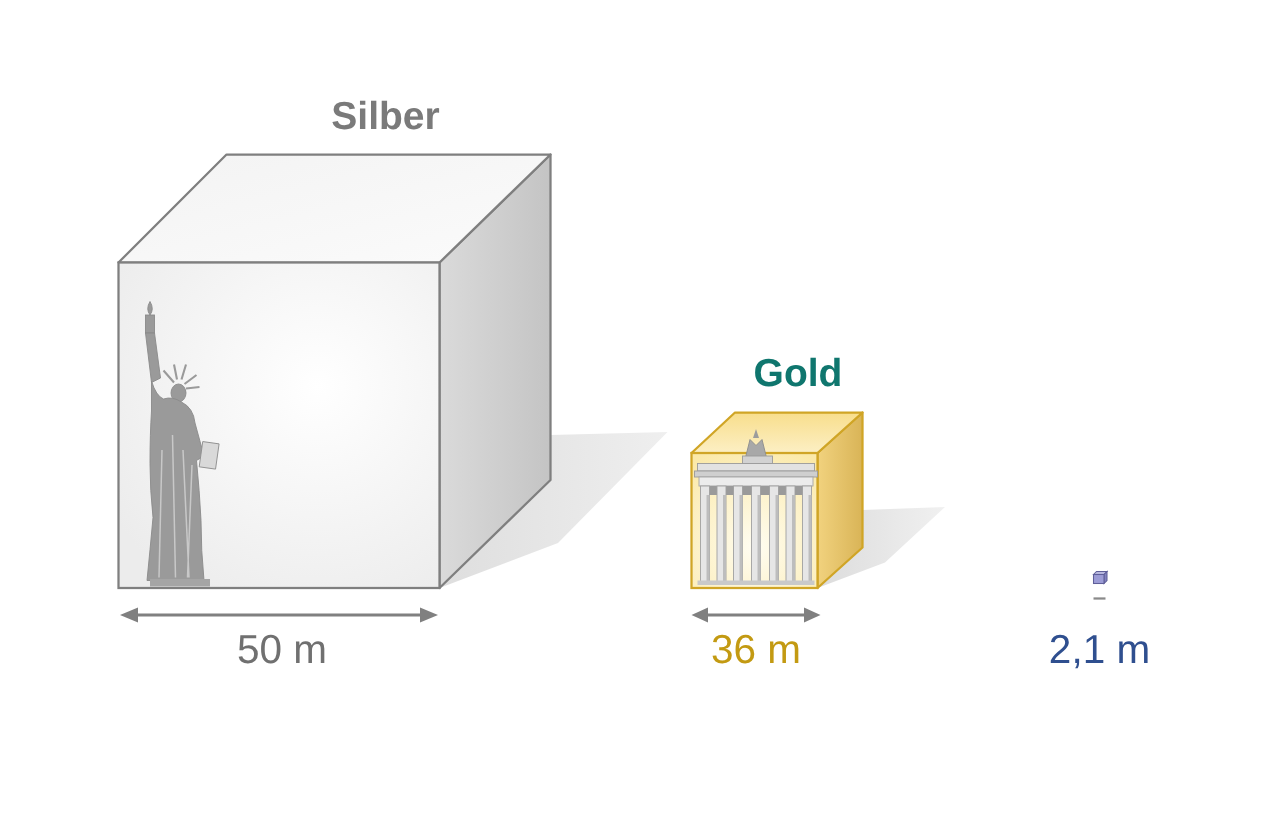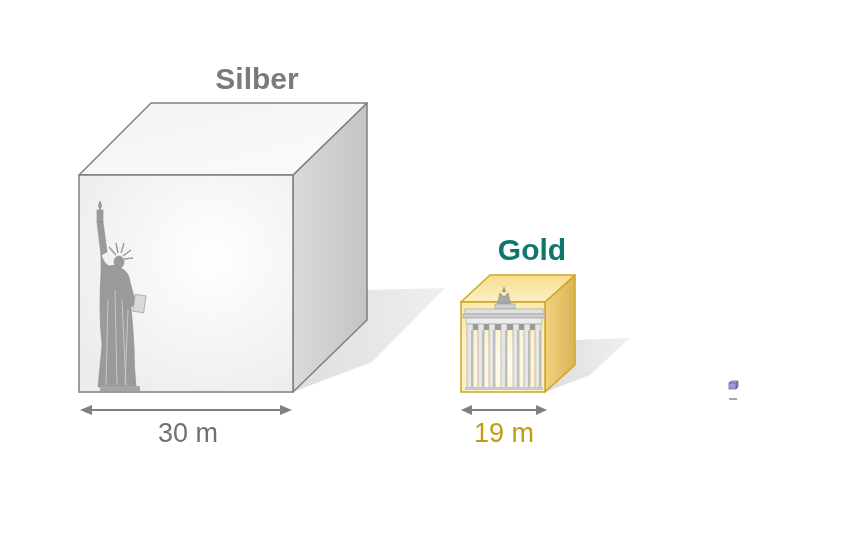--- a/index.html
+++ b/index.html
@@ -22,21 +22,21 @@
       height: 554px;
     }
     .label {
       position: absolute;
       white-space: nowrap;
       text-align: center;
       transform: translateX(-50%);
     }
     .title {
       font-weight: bold;
-      font-size: 30px;
+      font-size: 26px;
     }
     .measure {
       font-size: 27px;
     }
     #silber-title { left: 257px; top: 62px; color: #7a7a7a; }
     #silber-measure { left: 188px; top: 418px; color: #707070; }
     #gold-title { left: 532px; top: 233px; color: #0f766e; }
     #gold-measure { left: 504px; top: 418px; color: #c39a12; }
     #osmium-title { left: 733px; top: 340px; color: #2f4f8f; }
     #osmium-measure { left: 733px; top: 418px; color: #2f4f8f; }
@@ -175,18 +175,19 @@
     <g>
       <polygon points="729,383 731,381 738,381 736,383" fill="#b9b9e0" stroke="#5f5f99" stroke-width="0.7"></polygon>
       <polygon points="736,383 738,381 738,387 736,389" fill="#8282bf" stroke="#5f5f99" stroke-width="0.7"></polygon>
       <rect x="729" y="383" width="7" height="6" fill="#9c9cd6" stroke="#5f5f99" stroke-width="0.7"></rect>
     </g>
 
     <line x1="729" y1="399" x2="737" y2="399" stroke="#8a8a8a" stroke-width="1.5"></line>
   </svg>
 
   <div id="silber-title" class="label title">Silber</div>
-  <div id="silber-measure" class="label measure">30 m</div>
+  <div id="silber-measure" class="label measure">50 m</div>
 
   <div id="gold-title" class="label title">Gold</div>
-  <div id="gold-measure" class="label measure">19 m</div>
+  <div id="gold-measure" class="label measure">36 m</div>
 
+  <div id="osmium-measure" class="label measure">2,1 m</div>
 </div>
 
 </body></html>

